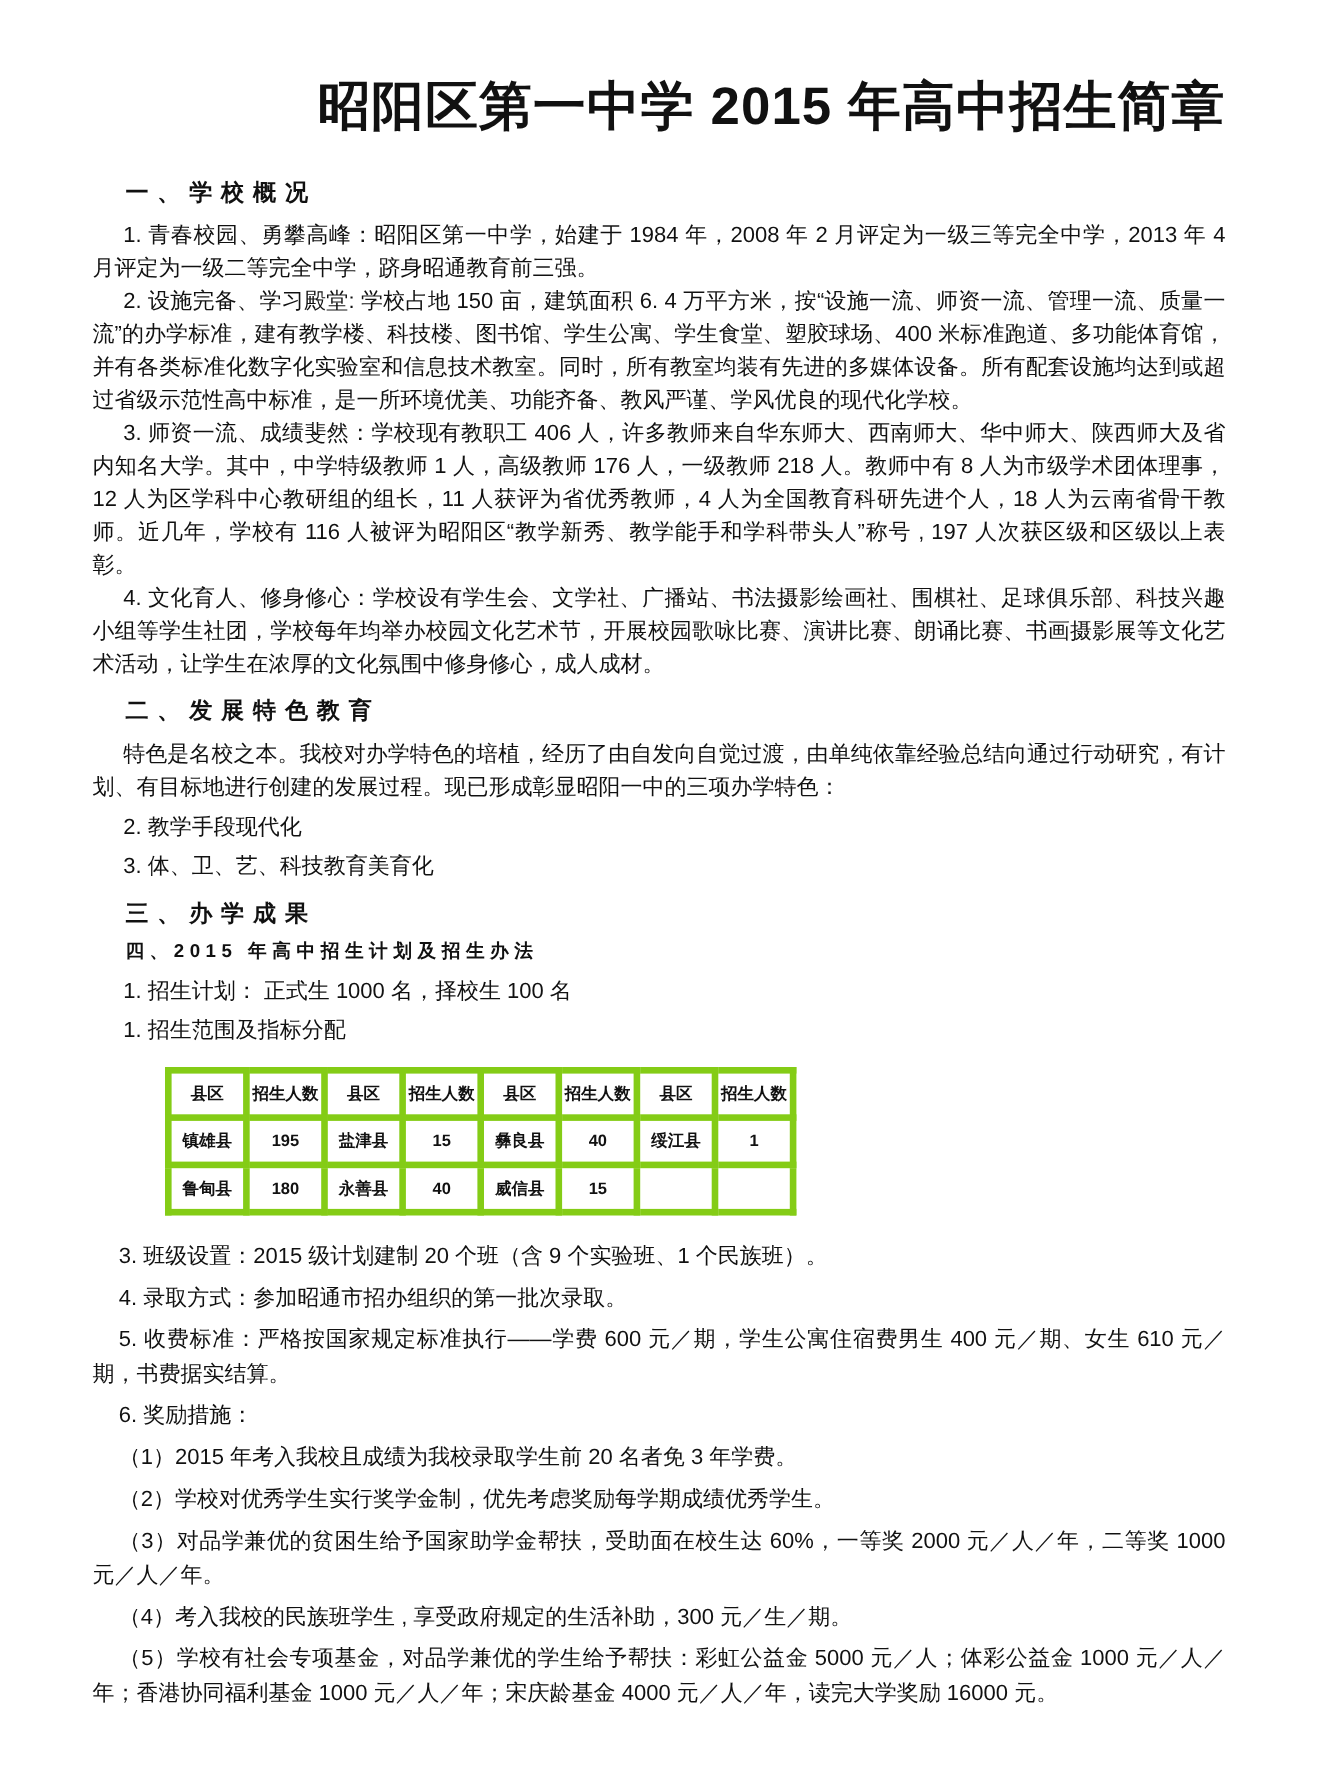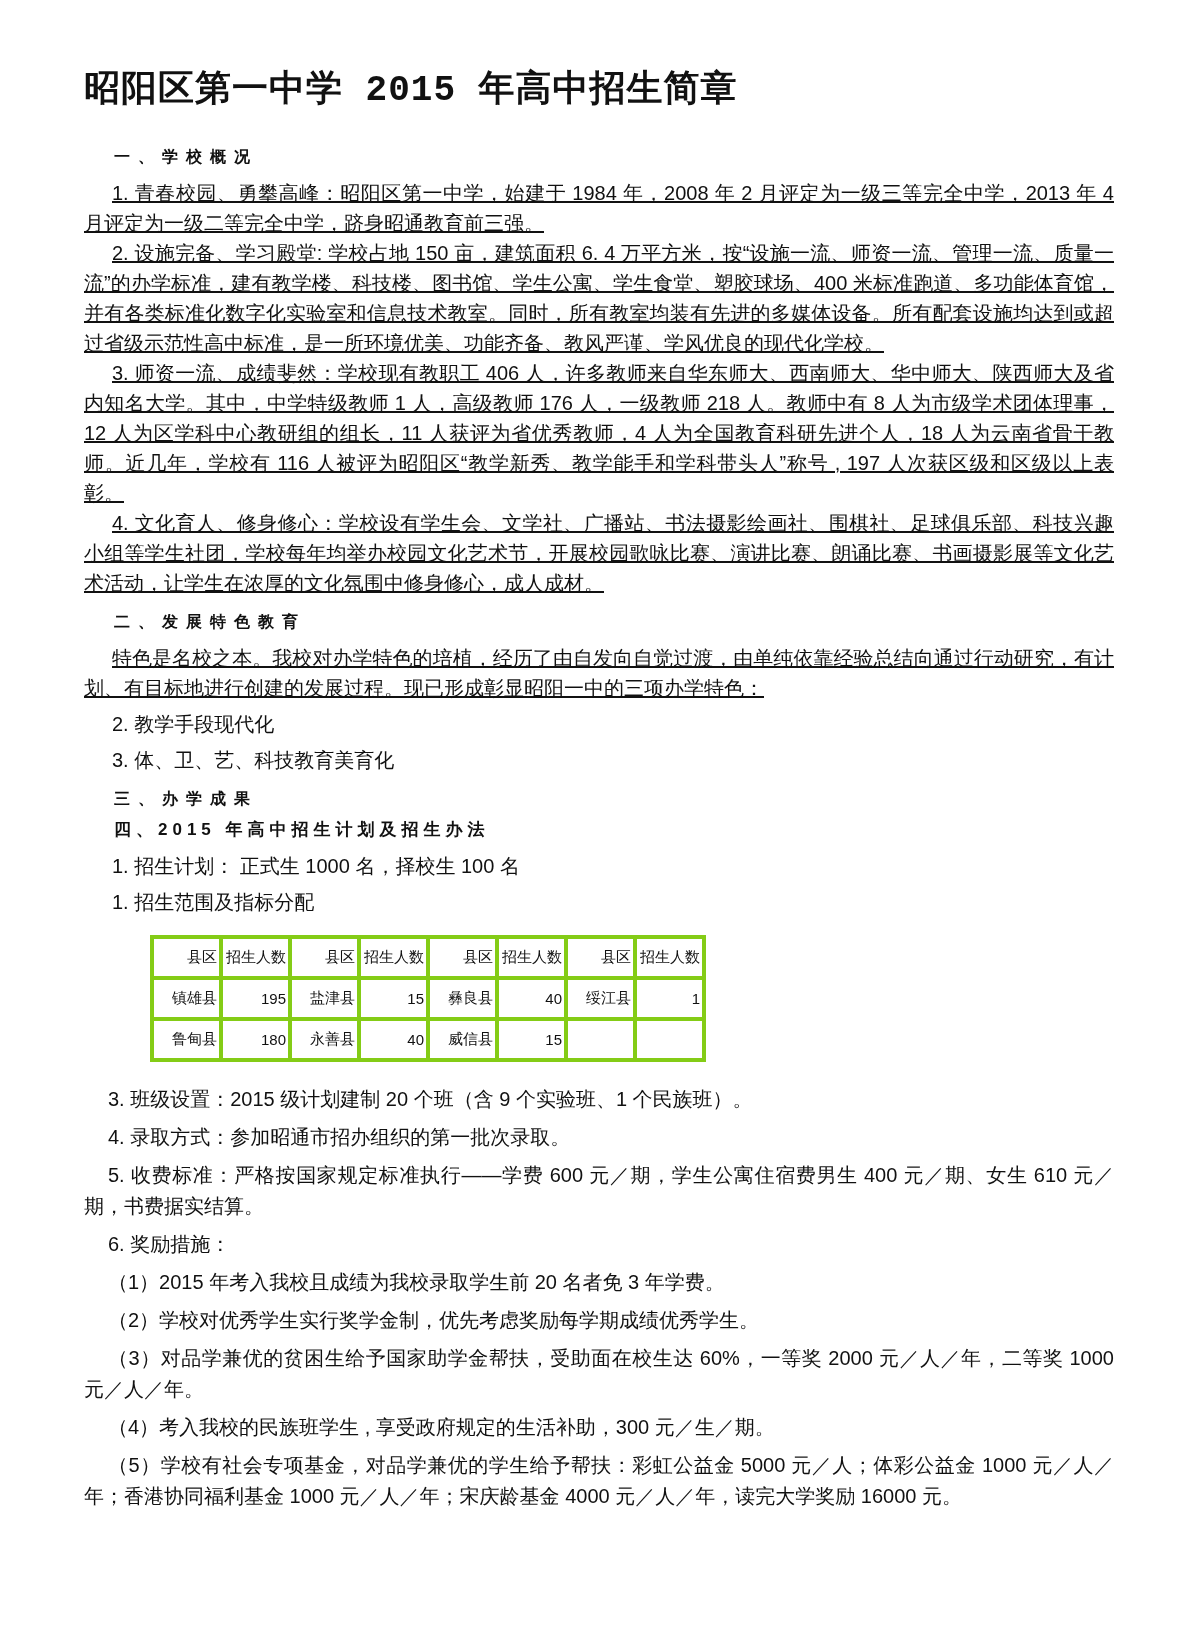--- a/index.html
+++ b/index.html
@@ -12,47 +12,45 @@
   }
   .page {
     box-sizing: border-box;
     width: 1200px;
     min-height: 1629px;
     padding: 68px 86px 60px 84px;
     background: #ffffff;
   }
   .doc-title {
     margin: 0 0 34px 0;
-    text-align: left;
-    font-size: 36px;
+    text-align: right;
+    font-size: 48px;
     font-weight: bold;
     letter-spacing: 1px;
     line-height: 1.25;
-    font-family: Liberation Mono, monospace;
   }
   .sec-heading {
     margin: 14px 0 10px 0;
     padding-left: 30px;
-    font-size: 16px;
+    font-size: 21px;
     font-weight: bold;
     letter-spacing: 8px;
     line-height: 1.3;
   }
   .sec-heading.sec4 {
     font-size: 17px;
     letter-spacing: 5px;
     margin-top: 6px;
   }
   p.body-par {
     margin: 0;
     font-size: 20px;
     line-height: 30px;
     text-indent: 1.4em;
     text-align: justify;
-    text-decoration: underline;
   }
   p.list-item {
     margin: 6px 0 0 0;
     font-size: 20px;
     line-height: 30px;
     text-indent: 1.4em;
     text-align: justify;
   }
   p.sub-item {
     margin: 7px 0 0 0;
@@ -62,28 +60,28 @@
     text-align: justify;
   }
   table.quota-table {
     border-collapse: collapse;
     table-layout: fixed;
     margin: 18px 0 22px 66px;
     border: 2px solid #1a1a1a;
   }
   table.quota-table th,
   table.quota-table td {
-    border: 4px solid #84cc16;
+    border: 6px solid #84cc16;
     width: 61px;
     height: 37px;
     padding: 0 2px;
-    text-align: right;
+    text-align: center;
     vertical-align: middle;
     font-size: 15px;
-    font-weight: normal;
+    font-weight: bold;
     white-space: nowrap;
   }
 </style>
 </head>
 <body>
 
 <div class="page">
 
   <h1 class="doc-title">昭阳区第一中学 2015 年高中招生简章</h1>
 

